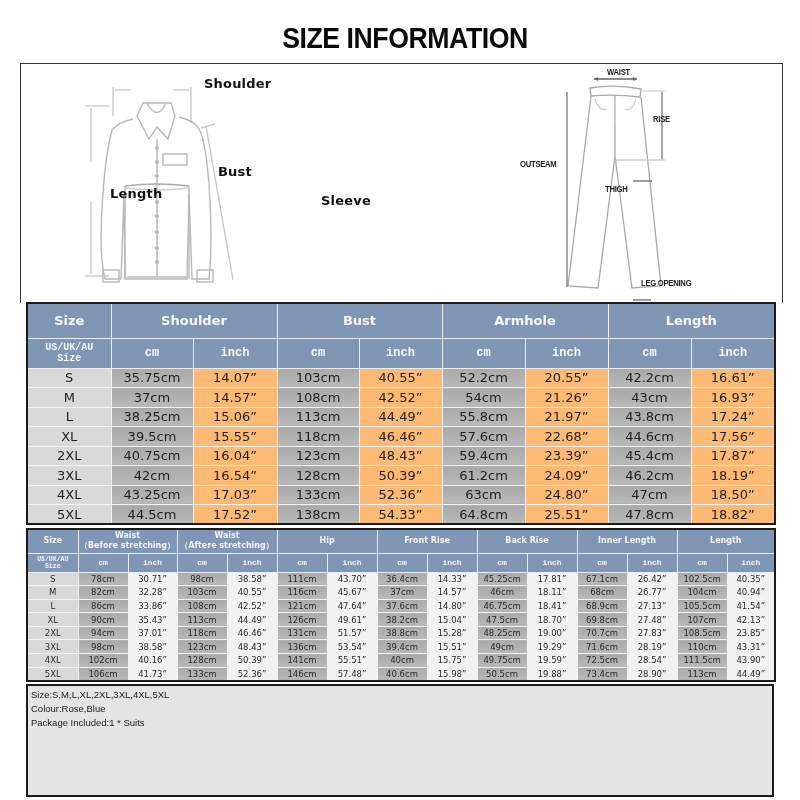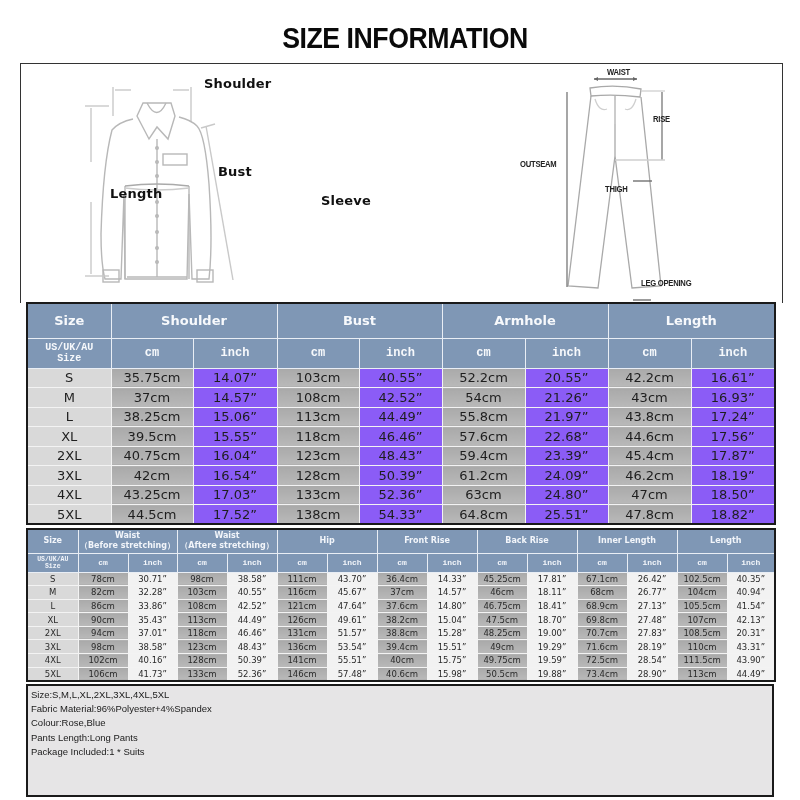--- a/index.html
+++ b/index.html
@@ -27,21 +27,21 @@
     position: absolute; left: 26px; top: 302px; width: 748px;
     border: 2px solid #1a1a1a; border-collapse: collapse; table-layout: fixed;
   }
   .tbl-top td, .tbl-top th { text-align: center; border: 1px solid #e9eef5; padding: 0; overflow: hidden; white-space: nowrap; }
   .tbl-top th.h1 { height: 35px; background: #7f97b5; color: #f7f9fc; font-family: "DejaVu Sans", sans-serif; font-weight: bold; font-size: 13px; }
   .tbl-top th.h2 { height: 30px; background: #7f97b5; color: #f7f9fc; font-family: "Liberation Mono", monospace; font-weight: bold; font-size: 12px; }
   .tbl-top th.h2.sizehdr { font-size: 10px; line-height: 11px; }
   .tbl-top td { height: 19.5px; font-family: "DejaVu Sans", sans-serif; font-size: 13px; color: #1e1e1e; border-color: #f3f3f3; }
   .tbl-top td.sz { background: #d9d9d9; }
   .tbl-top td.cm { background: linear-gradient(#a9a9a9, #b9b9b9); }
-  .tbl-top td.in { background: #8b5cf6; }
+  .tbl-top td.in { background: #fdba74; }
 
   
   .tbl-bot {
     position: absolute; left: 26px; top: 528px; width: 748px;
     border: 2px solid #1a1a1a; border-collapse: collapse; table-layout: fixed;
   }
   .tbl-bot td, .tbl-bot th { text-align: center; border: 1px solid #e9eef5; padding: 0; overflow: hidden; white-space: nowrap; }
   .tbl-bot th.h1 { height: 24px; background: #7f97b5; color: #f2f5fa; font-family: "DejaVu Sans", sans-serif; font-weight: bold; font-size: 8px; line-height: 10px; }
   .tbl-bot th.h2 { height: 19px; background: #7f97b5; color: #f2f5fa; font-family: "Liberation Mono", monospace; font-weight: bold; font-size: 8px; }
   .tbl-bot th.h2.sizehdr { font-size: 6.5px; line-height: 7px; }
@@ -395,21 +395,21 @@
         <td class="in">46.46”</td>
         <td class="cm">131cm</td>
         <td class="in">51.57”</td>
         <td class="cm">38.8cm</td>
         <td class="in">15.28”</td>
         <td class="cm">48.25cm</td>
         <td class="in">19.00”</td>
         <td class="cm">70.7cm</td>
         <td class="in">27.83”</td>
         <td class="cm">108.5cm</td>
-        <td class="in">20.31”</td>
+        <td class="in">23.85”</td>
       </tr>
       <tr>
         <td class="sz">3XL</td>
         <td class="cm">98cm</td>
         <td class="in">38.58”</td>
         <td class="cm">123cm</td>
         <td class="in">48.43”</td>
         <td class="cm">136cm</td>
         <td class="in">53.54”</td>
         <td class="cm">39.4cm</td>
@@ -453,17 +453,15 @@
         <td class="cm">73.4cm</td>
         <td class="in">28.90”</td>
         <td class="cm">113cm</td>
         <td class="in">44.49”</td>
       </tr>
     </tbody>
 </table>
 
 <div class="info-box">
   <div class="info-line">Size:S,M,L,XL,2XL,3XL,4XL,5XL</div>
-  <div class="info-line">Fabric Material:96%Polyester+4%Spandex</div>
   <div class="info-line">Colour:Rose,Blue</div>
-  <div class="info-line">Pants Length:Long Pants</div>
   <div class="info-line">Package Included:1 * Suits</div>
 </div>
 
 </body></html>

